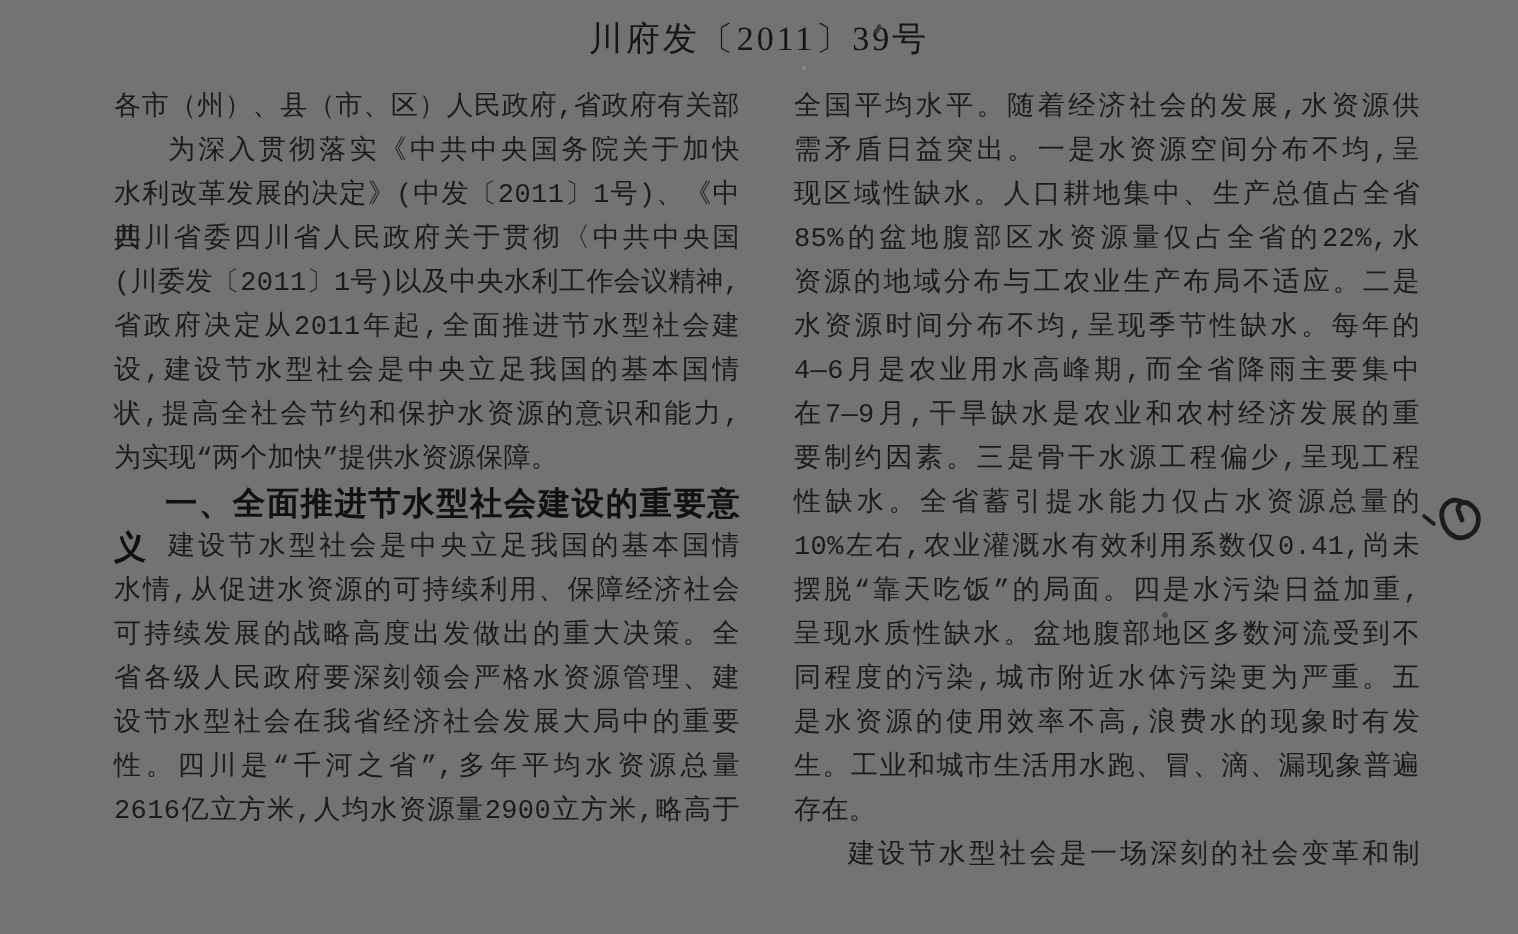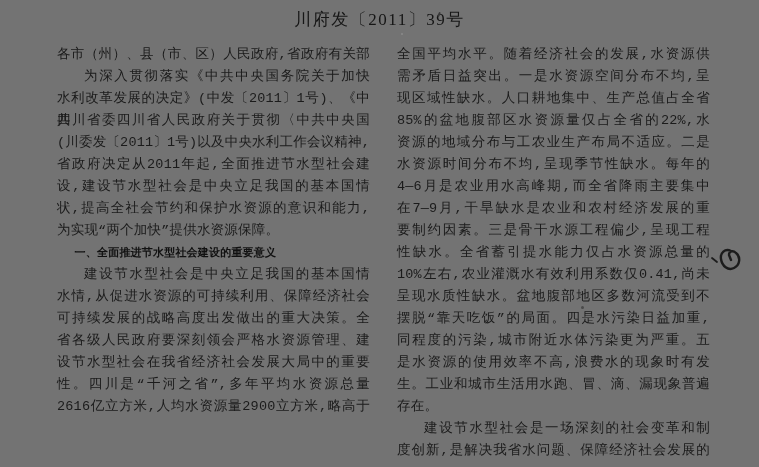--- a/index.html
+++ b/index.html
@@ -40,21 +40,21 @@
     text-align-last: justify;
     letter-spacing: 0.2px;
     color: #1b1b1b;
   }
   .line.end { text-align-last: left; }
   .line.ind { text-indent: 2em; }
   .line.head {
     font-weight: 700;
     text-align-last: left;
     text-indent: 1.6em;
-    font-size: 11px;
+    font-size: 16px;
     color: #111;
   }
   .pen-mark {
     position: absolute;
     left: 705px; top: 242px;
     width: 46px; height: 42px;
   }
   .speck { position: absolute; background: #555; border-radius: 50%; }
   .speck.s1 { left: 438px; top: 12px; width: 2px; height: 5px; background:#3a3a3a; transform: rotate(25deg); border-radius: 1px; }
   .speck.s2 { left: 401px; top: 33px; width: 2px; height: 2px; background:#8a8a8a; }
@@ -91,28 +91,27 @@
         <div class="line">需矛盾日益突出。一是水资源空间分布不均,呈</div>
         <div class="line">现区域性缺水。人口耕地集中、生产总值占全省</div>
         <div class="line">85%的盆地腹部区水资源量仅占全省的22%,水</div>
         <div class="line">资源的地域分布与工农业生产布局不适应。二是</div>
         <div class="line">水资源时间分布不均,呈现季节性缺水。每年的</div>
         <div class="line">4—6月是农业用水高峰期,而全省降雨主要集中</div>
         <div class="line">在7—9月,干旱缺水是农业和农村经济发展的重</div>
         <div class="line">要制约因素。三是骨干水源工程偏少,呈现工程</div>
         <div class="line">性缺水。全省蓄引提水能力仅占水资源总量的</div>
         <div class="line">10%左右,农业灌溉水有效利用系数仅0.41,尚未</div>
+        <div class="line">摆脱“靠天吃饭”的局面。四是水污染日益加重,</div>
         <div class="line">呈现水质性缺水。盆地腹部地区多数河流受到不</div>
-        <div class="line">摆脱“靠天吃饭”的局面。四是水污染日益加重,</div>
         <div class="line">同程度的污染,城市附近水体污染更为严重。五</div>
         <div class="line">是水资源的使用效率不高,浪费水的现象时有发</div>
         <div class="line">生。工业和城市生活用水跑、冒、滴、漏现象普遍</div>
         <div class="line end">存在。</div>
         <div class="line ind">建设节水型社会是一场深刻的社会变革和制</div>
-        <div class="line">度创新,是解决我省水问题、保障经济社会发展的</div>
       </div>
   </div>
 
   <svg class="pen-mark" viewBox="0 0 46 42">
     <path d="M 26 9 C 20 6, 15 11, 16 17 C 17 24, 23 29, 29 26 C 35 23, 36 15, 31 11 C 28 8, 24 9, 24 13 L 26 18" fill="none" stroke="#1c1c1c" stroke-width="2.4" stroke-linecap="round"></path>
     <path d="M 7 16 l 5 4" fill="none" stroke="#1c1c1c" stroke-width="1.8" stroke-linecap="round"></path>
   </svg>
 
   <div class="speck s1"></div>
   <div class="speck s2"></div>

